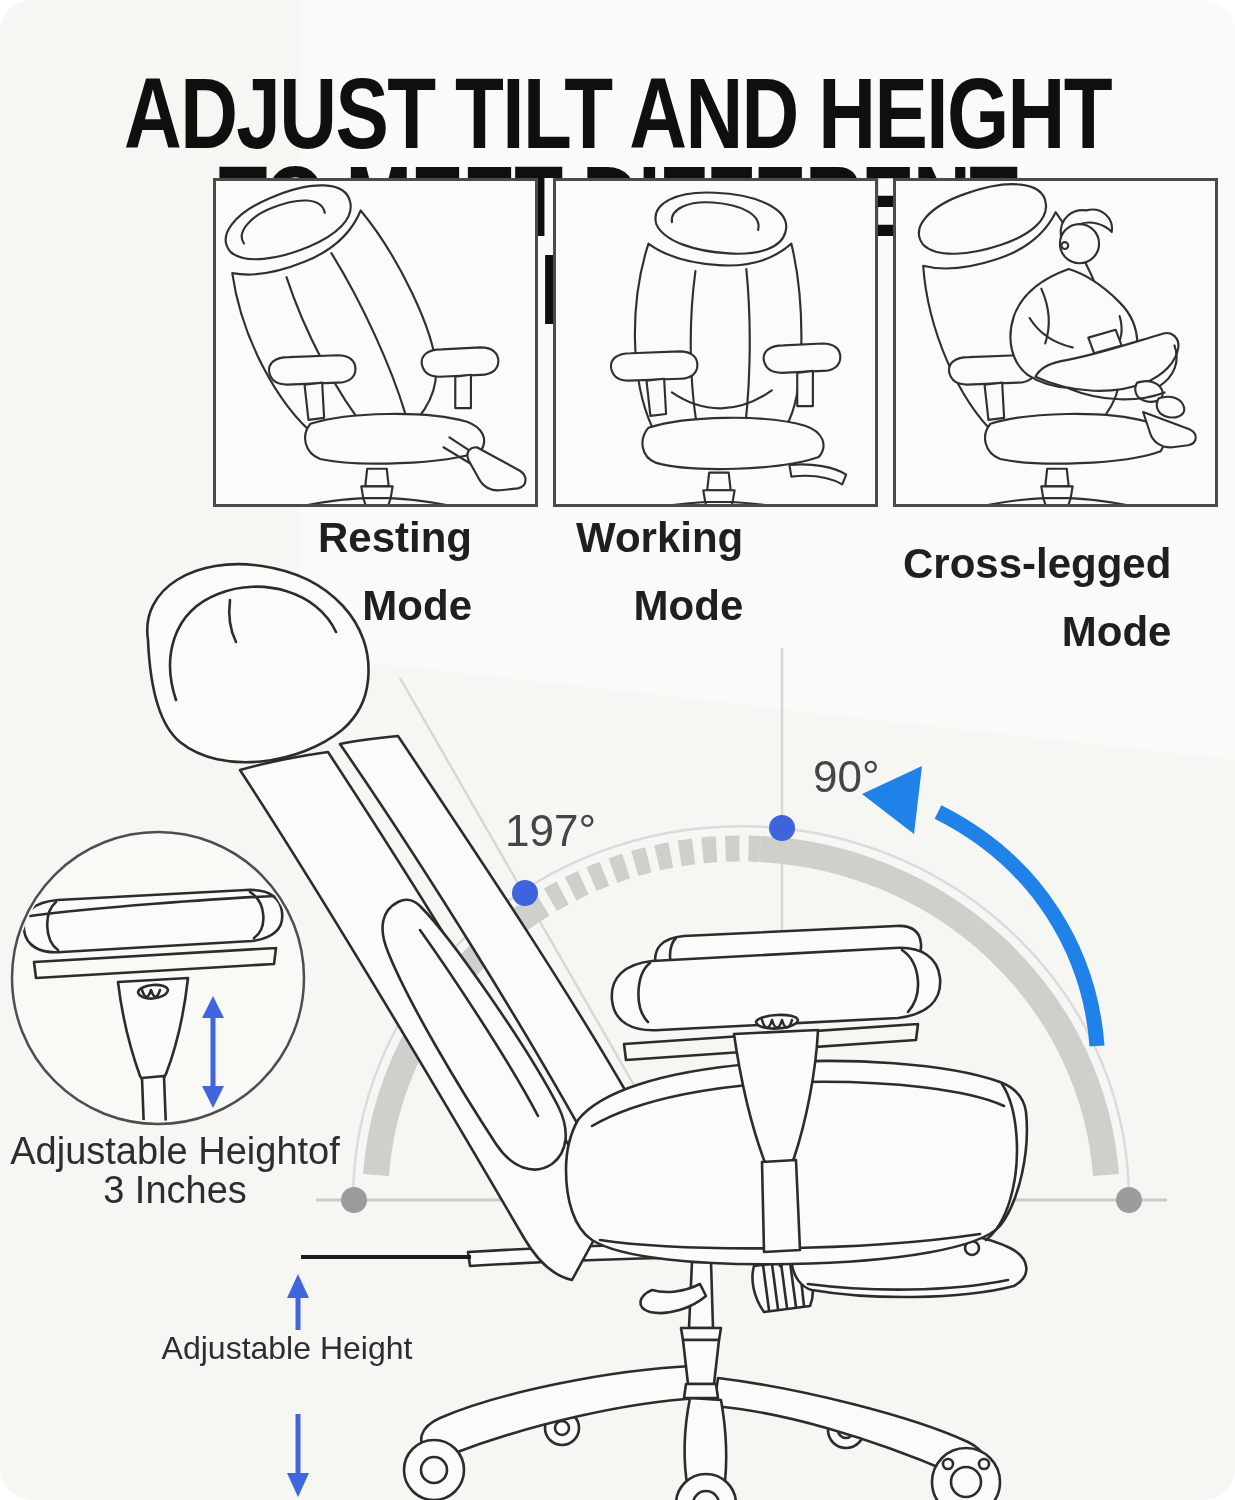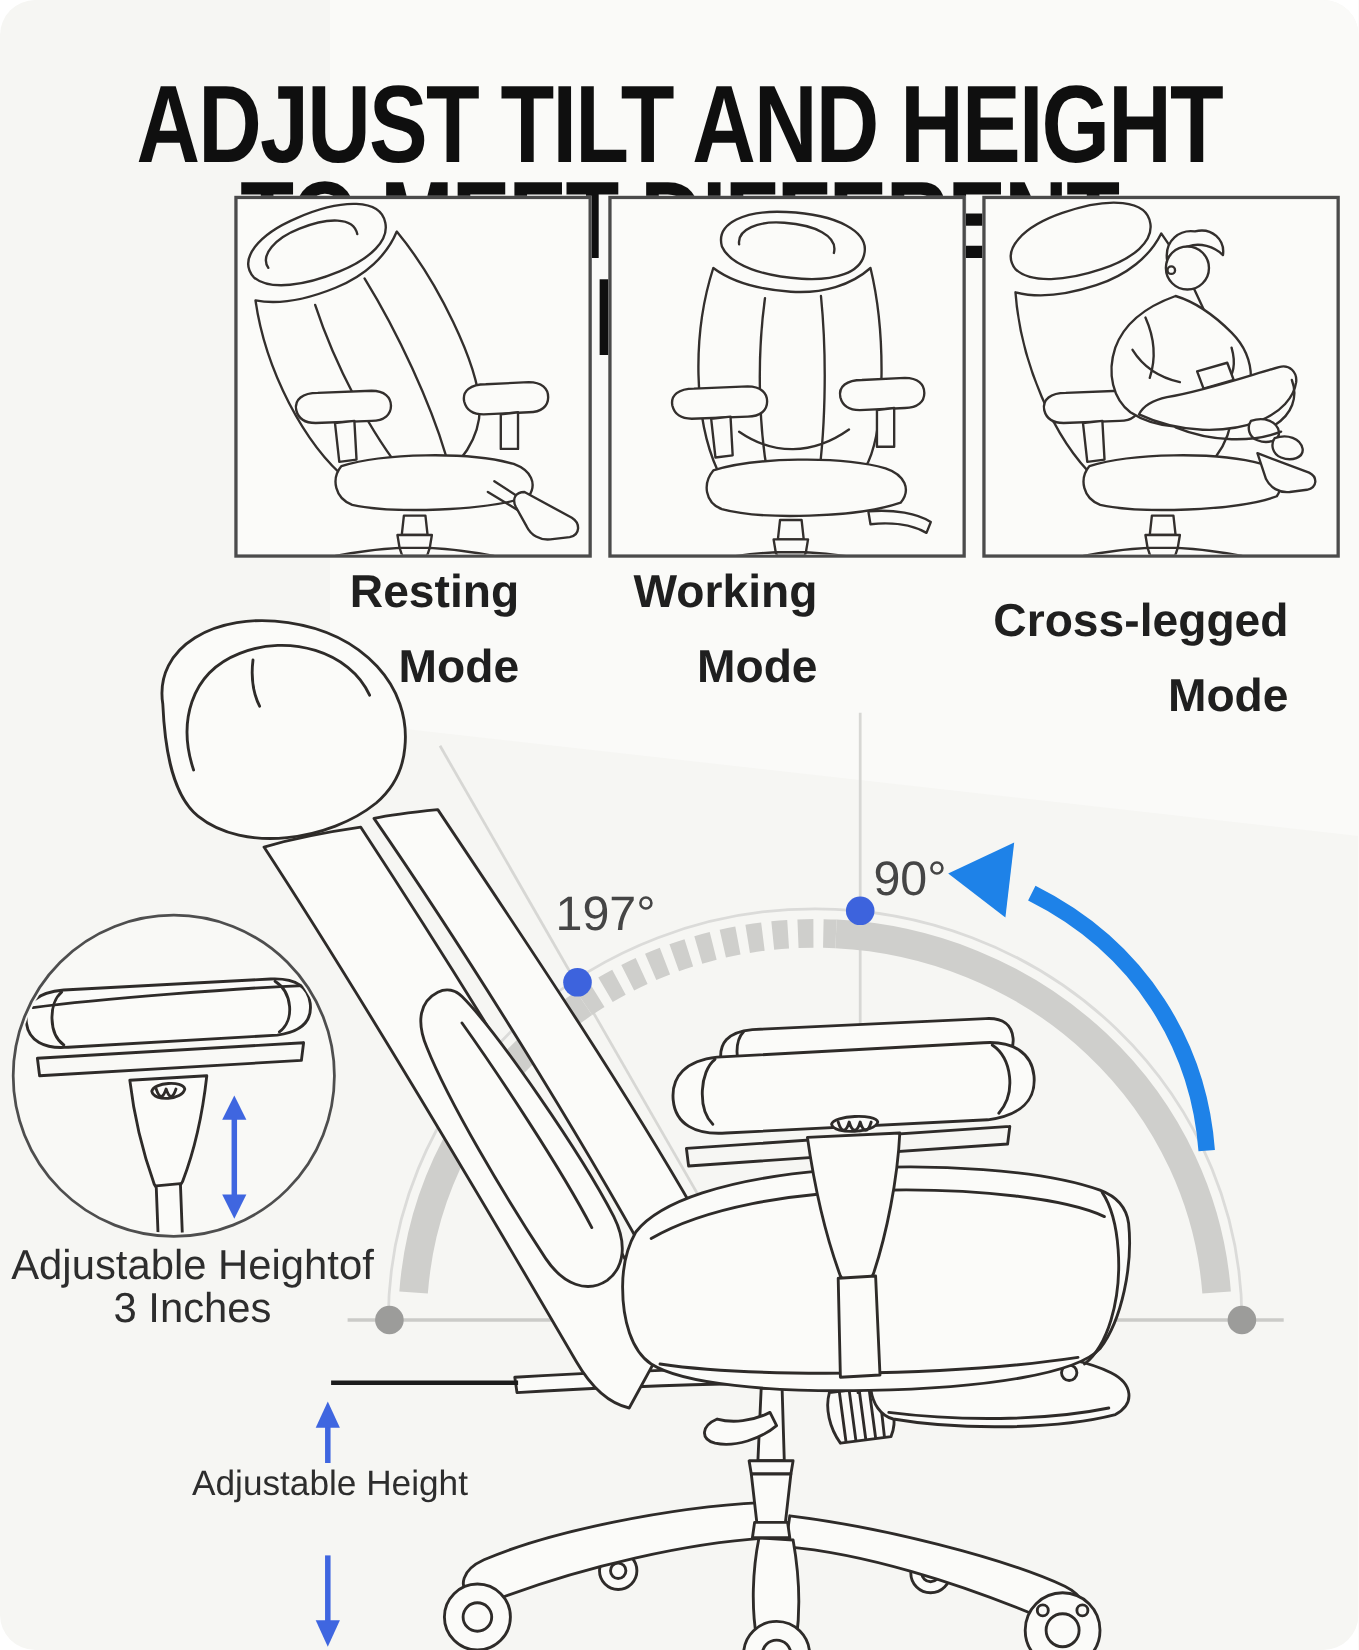--- a/index.html
+++ b/index.html
@@ -27,27 +27,27 @@
     position:absolute;top:504px;
     font-size:42px;line-height:68px;font-weight:bold;color:#1f1f1f;letter-spacing:0;
   }
   .label-1{left:318px;} .label-2{left:576px;} .label-3{left:903px;margin-top:26px;}
   .mode-label span{display:block;text-align:right;}
   .diagram-svg{position:absolute;left:0;top:0;}
   .angle-label{
     position:absolute;font-size:44px;color:#454545;line-height:46px;
   }
   .angle-135{left:505px;top:808px;}
-  .angle-90{left:794px;top:754px;margin-top:23px;}
+  .angle-90{left:813px;top:754px;}
   .anno{
     position:absolute;text-align:center;color:#2d2d2d;
   }
   .anno span{display:block;}
   .anno-armrest{left:5px;top:1132px;width:340px;font-size:38px;line-height:39px;}
-  .anno-seat{left:145px;top:1328px;width:310px;font-size:32px;line-height:41px;}
+  .anno-seat{left:132px;top:1328px;width:310px;font-size:32px;line-height:41px;}
   .linework{stroke:#2e2b29;stroke-width:2.6;fill:#fbfbf9;stroke-linecap:round;stroke-linejoin:round;}
   .lw-open{fill:none;}
   .card-art{stroke:#332f2d;stroke-width:2.2;fill:#fbfbf9;stroke-linecap:round;stroke-linejoin:round;}
   .card-open{fill:none;}
 </style>
 </head>
 <body>
 
 <div class="page">
 

